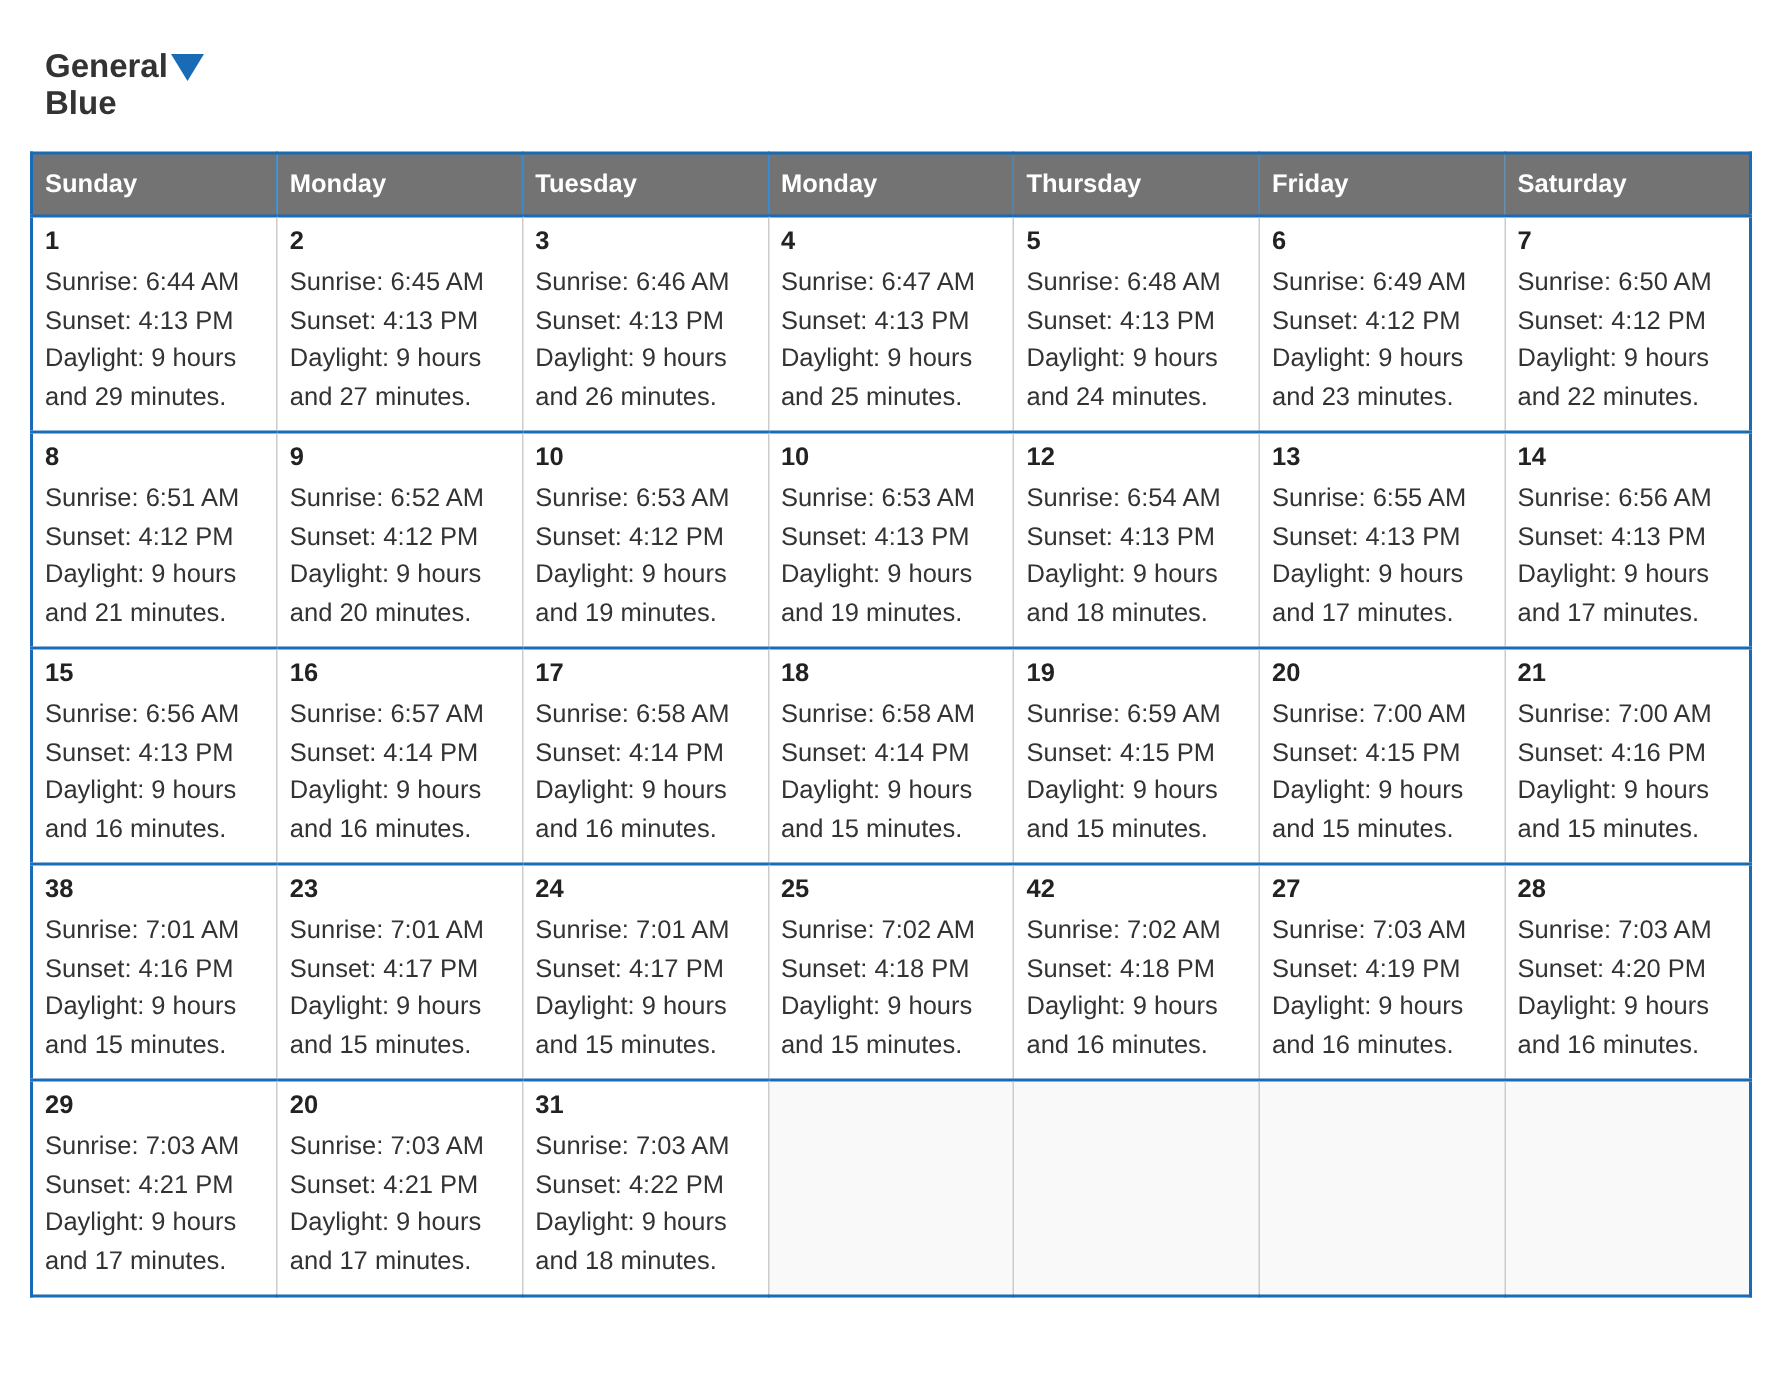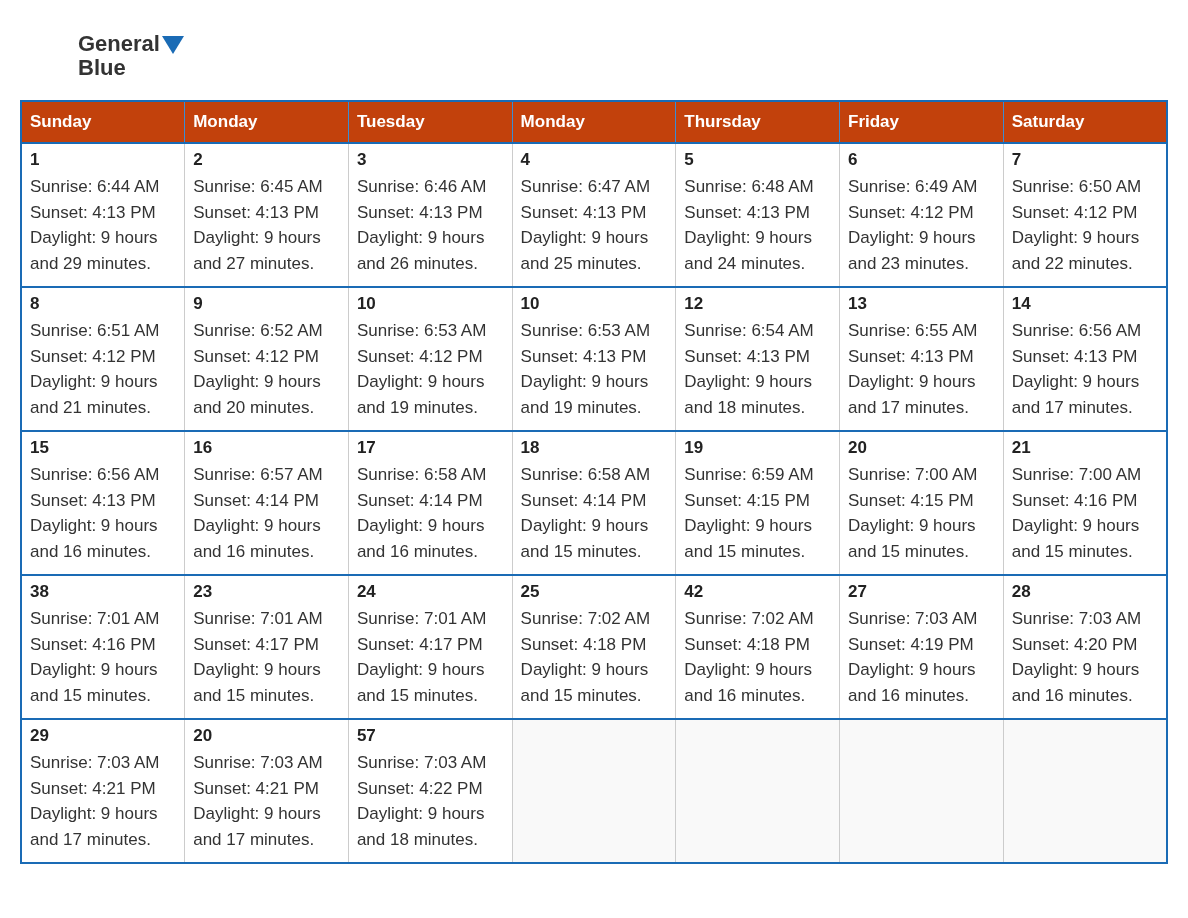--- a/index.html
+++ b/index.html
@@ -13,21 +13,20 @@
     .header {
       display: flex;
       justify-content: space-between;
       align-items: flex-start;
       margin-bottom: 20px;
       padding: 10px 10px 0 10px;
     }
     .logo {
       display: flex;
       align-items: flex-start;
-      margin-left: 48px;
     }
     .logo-text {
       font-size: 22px;
       font-weight: bold;
       color: #333;
       line-height: 1.1;
     }
     .title-block {
       text-align: right;
     }
@@ -41,21 +40,21 @@
       font-size: 22px;
       color: #555;
       margin-top: 4px;
     }
     .calendar {
       width: 100%;
       border-collapse: collapse;
       border: 2px solid #1a6bb5;
     }
     .calendar thead tr th {
-      background-color: #c2410c;
+      background-color: #737373;
       color: #fff;
       font-size: 17px;
       font-weight: bold;
       padding: 10px 8px;
       text-align: left;
       border-right: 1px solid #3a8dd4;
     }
     .calendar thead tr th:last-child {
       border-right: none;
       margin-top: 12px;
@@ -247,21 +246,21 @@
       <tr>
         <td>
           <span class="day-num">29</span>
           <div class="day-info">Sunrise: 7:03 AM<br>Sunset: 4:21 PM<br>Daylight: 9 hours and 17 minutes.</div>
         </td>
         <td>
           <span class="day-num">20</span>
           <div class="day-info">Sunrise: 7:03 AM<br>Sunset: 4:21 PM<br>Daylight: 9 hours and 17 minutes.</div>
         </td>
         <td>
-          <span class="day-num">57</span>
+          <span class="day-num">31</span>
           <div class="day-info">Sunrise: 7:03 AM<br>Sunset: 4:22 PM<br>Daylight: 9 hours and 18 minutes.</div>
         </td>
         <td class="empty"></td>
         <td class="empty"></td>
         <td class="empty"></td>
         <td class="empty"></td>
       </tr>
     </tbody>
 </table>
 

